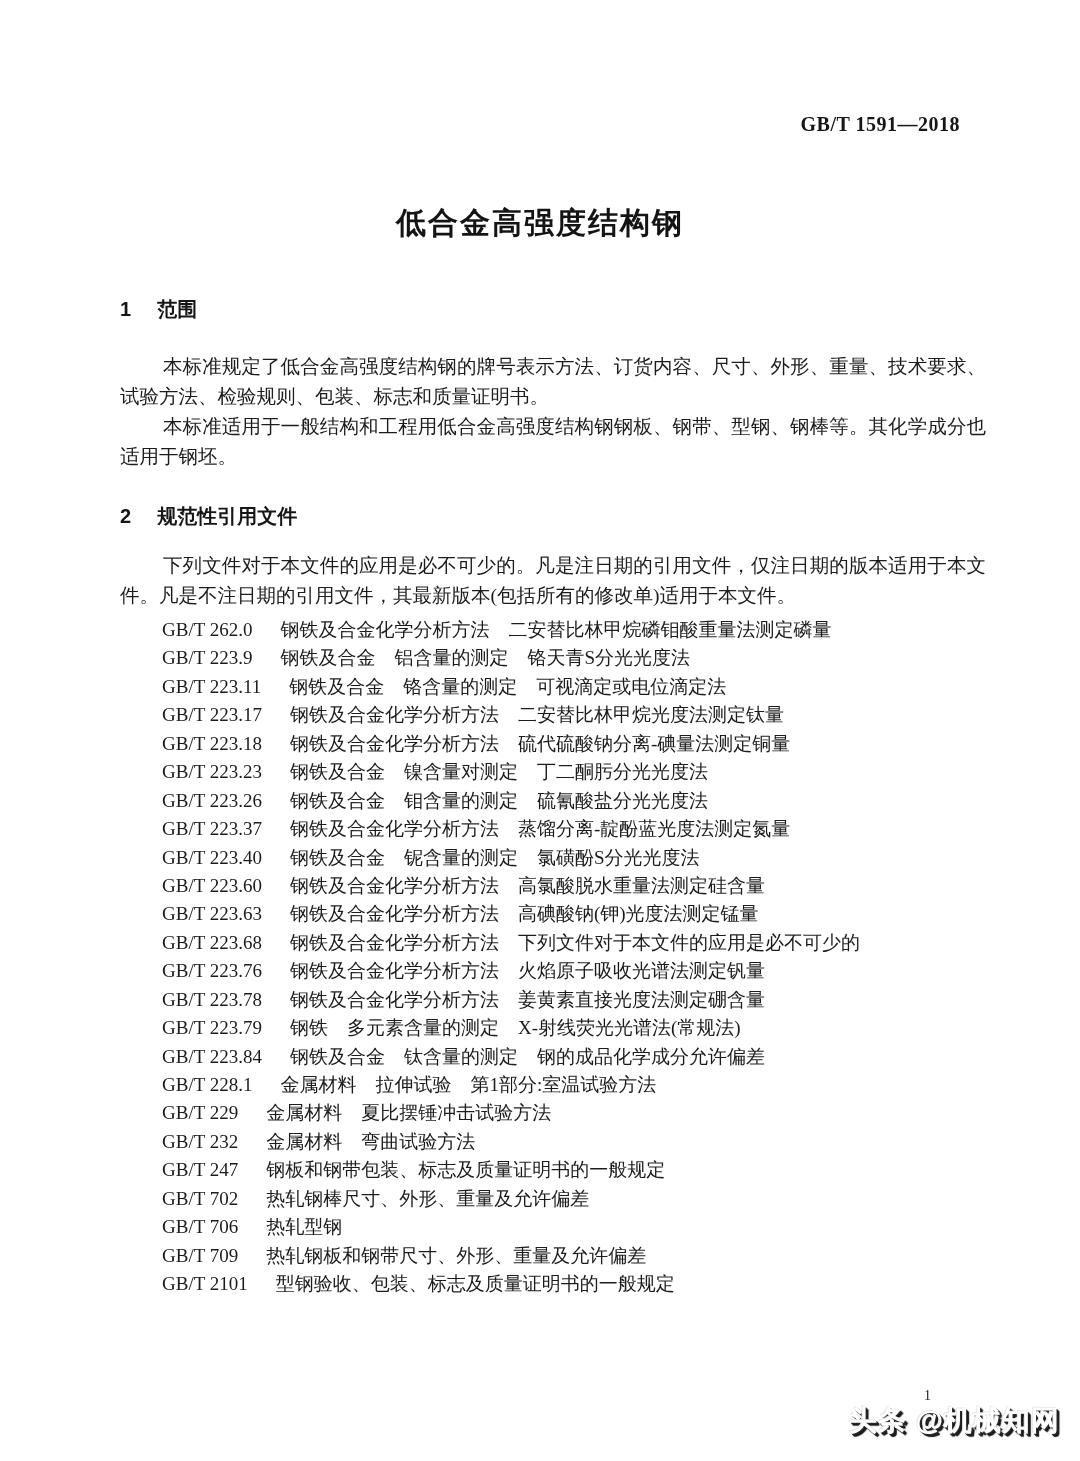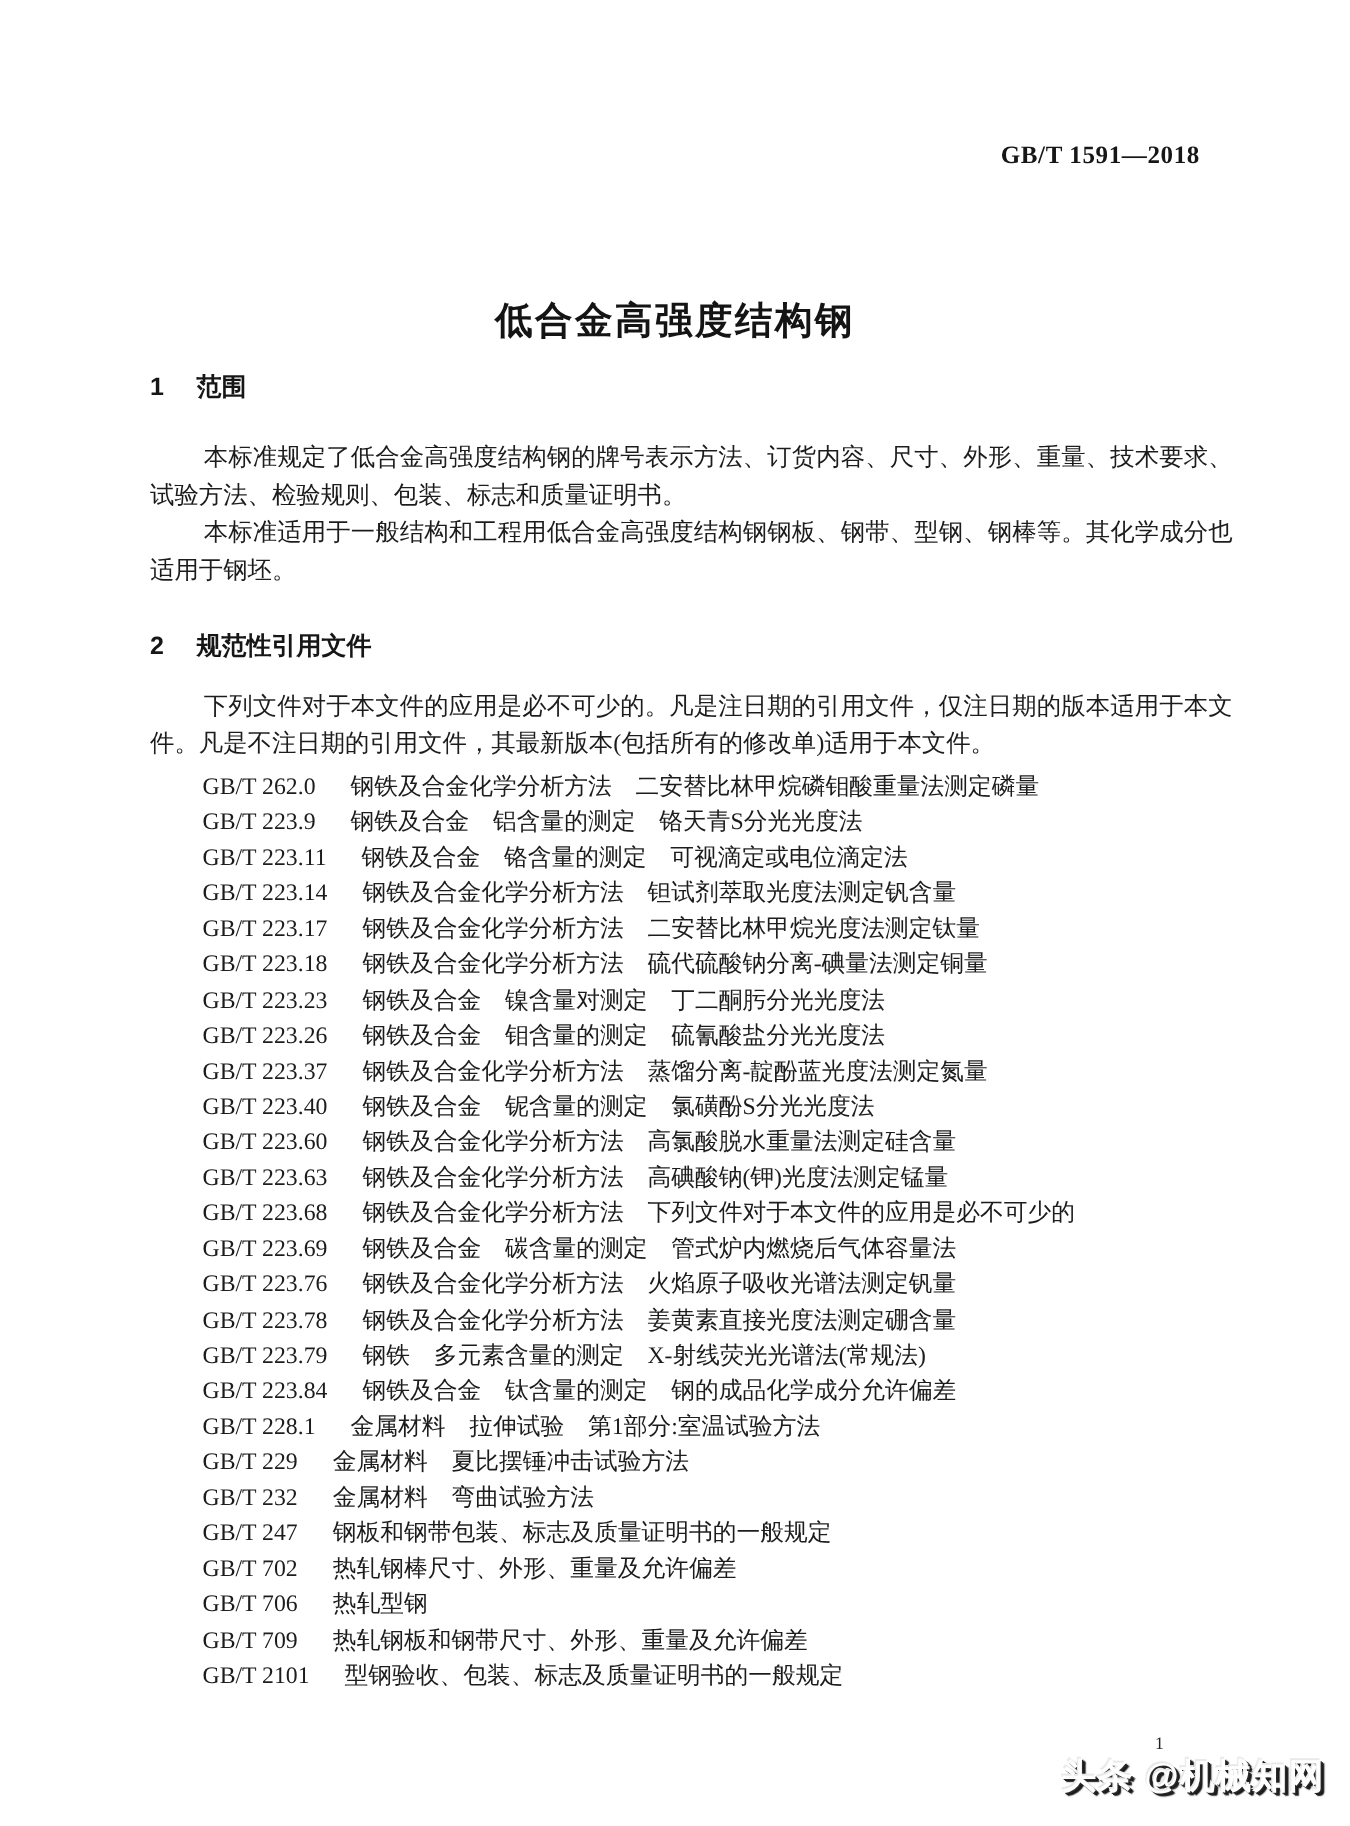--- a/index.html
+++ b/index.html
@@ -30,21 +30,20 @@
   
   .doc-title {
     position: absolute;
     top: 203px; left: 0; width: 100%;
     text-align: center;
     font-family: "Liberation Sans", "DejaVu Sans", sans-serif;
     font-weight: 700;
     font-size: 30px;
     letter-spacing: 2px;
     color: #141414;
-    margin-top: 33px;
   }
 
   
   .sec-heading {
     position: absolute;
     left: 120px;
     font-family: "Liberation Sans", "DejaVu Sans", sans-serif;
     font-weight: 700;
     font-size: 20px;
     color: #161616;
@@ -135,23 +134,20 @@
       <div class="ref-row">
     <span class="ref-code">GB/T 262.0</span><span class="ref-title">钢铁及合金化学分析方法　二安替比林甲烷磷钼酸重量法测定磷量</span>
   </div>
       <div class="ref-row">
     <span class="ref-code">GB/T 223.9</span><span class="ref-title">钢铁及合金　铝含量的测定　铬天青S分光光度法</span>
   </div>
       <div class="ref-row">
     <span class="ref-code">GB/T 223.11</span><span class="ref-title">钢铁及合金　铬含量的测定　可视滴定或电位滴定法</span>
   </div>
       <div class="ref-row">
-    <span class="ref-code">GB/T 223.14</span><span class="ref-title">钢铁及合金化学分析方法　钽试剂萃取光度法测定钒含量</span>
-  </div>
-      <div class="ref-row">
     <span class="ref-code">GB/T 223.17</span><span class="ref-title">钢铁及合金化学分析方法　二安替比林甲烷光度法测定钛量</span>
   </div>
       <div class="ref-row">
     <span class="ref-code">GB/T 223.18</span><span class="ref-title">钢铁及合金化学分析方法　硫代硫酸钠分离-碘量法测定铜量</span>
   </div>
       <div class="ref-row">
     <span class="ref-code">GB/T 223.23</span><span class="ref-title">钢铁及合金　镍含量对测定　丁二酮肟分光光度法</span>
   </div>
       <div class="ref-row">
     <span class="ref-code">GB/T 223.26</span><span class="ref-title">钢铁及合金　钼含量的测定　硫氰酸盐分光光度法</span>
@@ -165,23 +161,20 @@
       <div class="ref-row">
     <span class="ref-code">GB/T 223.60</span><span class="ref-title">钢铁及合金化学分析方法　高氯酸脱水重量法测定硅含量</span>
   </div>
       <div class="ref-row">
     <span class="ref-code">GB/T 223.63</span><span class="ref-title">钢铁及合金化学分析方法　高碘酸钠(钾)光度法测定锰量</span>
   </div>
       <div class="ref-row">
     <span class="ref-code">GB/T 223.68</span><span class="ref-title">钢铁及合金化学分析方法　下列文件对于本文件的应用是必不可少的</span>
   </div>
       <div class="ref-row">
-    <span class="ref-code">GB/T 223.69</span><span class="ref-title">钢铁及合金　碳含量的测定　管式炉内燃烧后气体容量法</span>
-  </div>
-      <div class="ref-row">
     <span class="ref-code">GB/T 223.76</span><span class="ref-title">钢铁及合金化学分析方法　火焰原子吸收光谱法测定钒量</span>
   </div>
       <div class="ref-row">
     <span class="ref-code">GB/T 223.78</span><span class="ref-title">钢铁及合金化学分析方法　姜黄素直接光度法测定硼含量</span>
   </div>
       <div class="ref-row">
     <span class="ref-code">GB/T 223.79</span><span class="ref-title">钢铁　多元素含量的测定　X-射线荧光光谱法(常规法)</span>
   </div>
       <div class="ref-row">
     <span class="ref-code">GB/T 223.84</span><span class="ref-title">钢铁及合金　钛含量的测定　钢的成品化学成分允许偏差</span>

